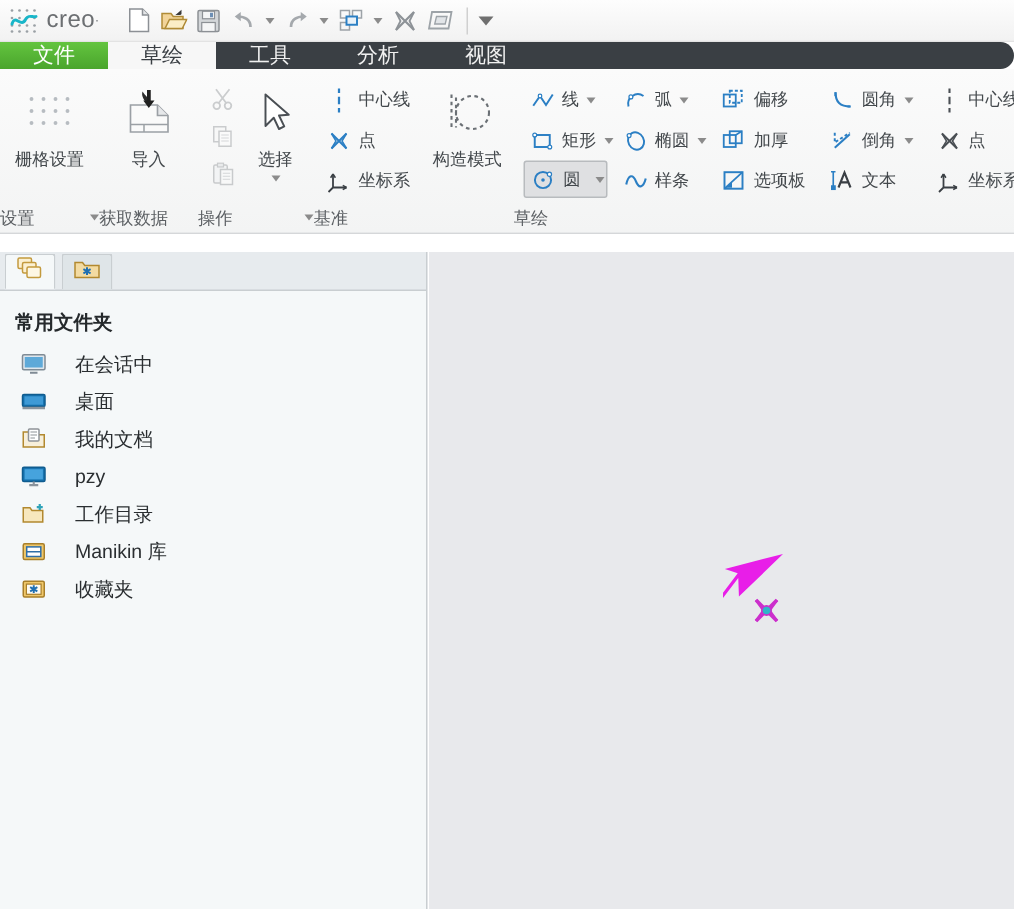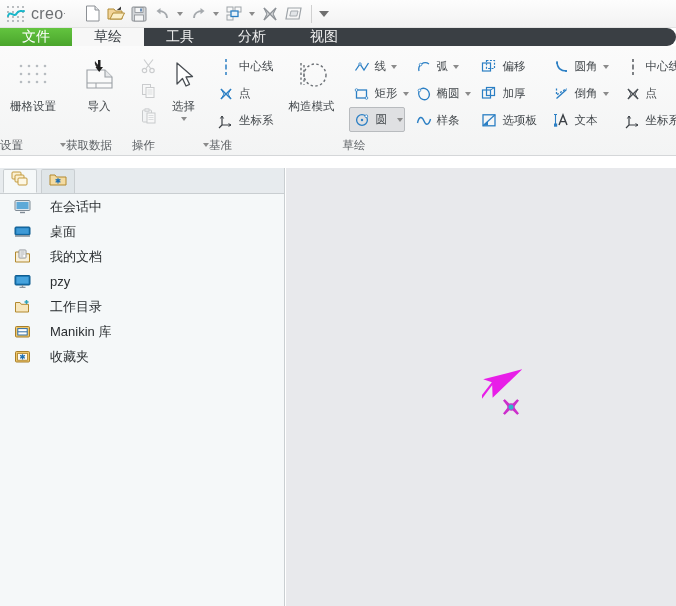--- a/index.html
+++ b/index.html
@@ -645,20 +645,21 @@
       <div class="nav-tab other">
         <span>
           <svg width="18" height="15" viewBox="0 0 18 15">
             <path d="M1,3 L6,3 L7.5,5 L17,5 L17,13 L1,13 Z" fill="#f3dba2" stroke="#b2892f" stroke-width="1"></path>
             <path d="M9,6.2 L9,11.4 M6.6,7.4 L11.4,10.2 M11.4,7.4 L6.6,10.2" stroke="#1f6fb2" stroke-width="1.3"></path>
           </svg>
         </span>
       </div>
     </div>
 
+    <div class="nav-head">常用文件夹</div>
 
     <div class="nav-item">
       <span class="ni">
         <svg width="17" height="15" viewBox="0 0 17 15">
           <rect x="1" y="1.5" width="15" height="10" rx="1" fill="#dfe6ec" stroke="#7f8b95"></rect>
           <rect x="2.5" y="3" width="12" height="7" fill="#5ea9d8"></rect>
           <path d="M6,13.5 L11,13.5" stroke="#7f8b95" stroke-width="1.4"></path>
         </svg>
       </span>
       <span class="nl">在会话中</span>

